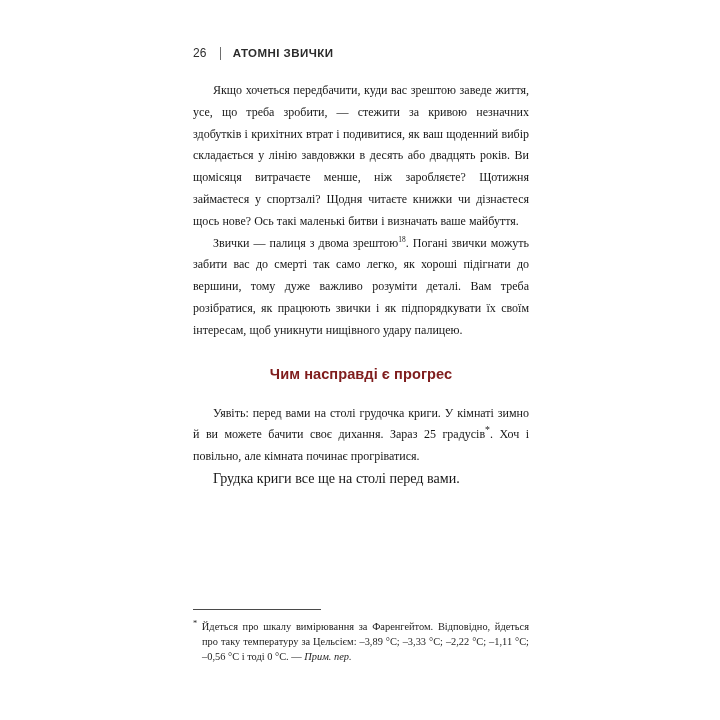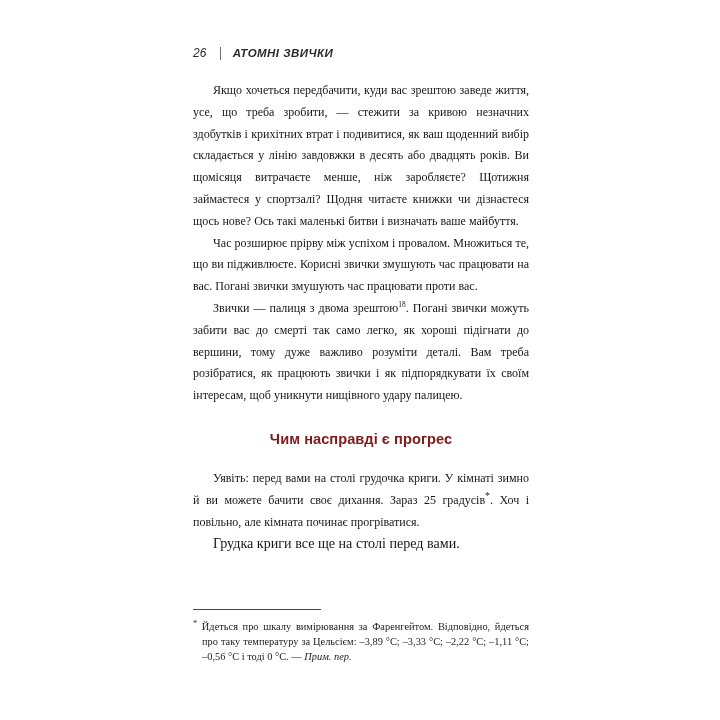--- a/index.html
+++ b/index.html
@@ -28,21 +28,20 @@
   .running-head {
     position: absolute;
     left: 193px;
     top: 46px;
     display: flex;
     align-items: center;
     font-family: "Liberation Sans", "DejaVu Sans", sans-serif;
     font-size: 11.5px;
     letter-spacing: 0.45px;
     color: #3a3a3a;
-    font-style: italic;
   }
   .running-head .folio {
     font-size: 12px;
     letter-spacing: 0.2px;
     color: #2d2d2d;
   }
   .running-head .rule {
     display: inline-block;
     width: 1px;
     height: 13px;
@@ -143,21 +142,20 @@
   <div class="running-head">
     <span class="folio">26</span>
     <span class="rule"></span>
     <span class="book-title">АТОМНІ ЗВИЧКИ</span>
   </div>
 
   <div class="column">
 
     <p class="body-par">Якщо хочеться передбачити, куди вас зрештою заведе життя, усе, що треба зробити, — стежити за кривою незначних здобутків і крихітних втрат і подивитися, як ваш щоденний вибір складається у лінію завдовжки в десять або двадцять років. Ви щомісяця витрачаєте менше, ніж заробляєте? Щотижня займаєтеся у спортзалі? Щодня читаєте книжки чи дізнаєтеся щось нове? Ось такі маленькі битви і визначать ваше майбуття.</p>
 
-    <p class="body-par">Час розширює прірву між успіхом і провалом. Множиться те, що ви підживлюєте. Корисні звички змушують час працювати на вас. Погані звички змушують час працювати проти вас.</p>
 
     <p class="body-par"><span>Звички — палиця з двома зрештою</span><sup class="fn-ref">18</sup><span>. Погані звички можуть забити вас до смерті так само легко, як хороші підігнати до вершини, тому дуже важливо розуміти деталі. Вам треба розібратися, як працюють звички і як підпорядкувати їх своїм інтересам, щоб уникнути нищівного удару палицею.</span></p>
 
     <div class="sp-before-head"></div>
 
     <h2 class="section-head">Чим насправді є прогрес</h2>
 
     <div class="sp-after-head"></div>
 
     <p class="body-par"><span>Уявіть: перед вами на столі грудочка криги. У кімнаті зимно й ви можете бачити своє дихання. Зараз 25 градусів</span><sup class="fn-ref star">*</sup><span>. Хоч і повільно, але кімната починає прогріватися.</span></p>

